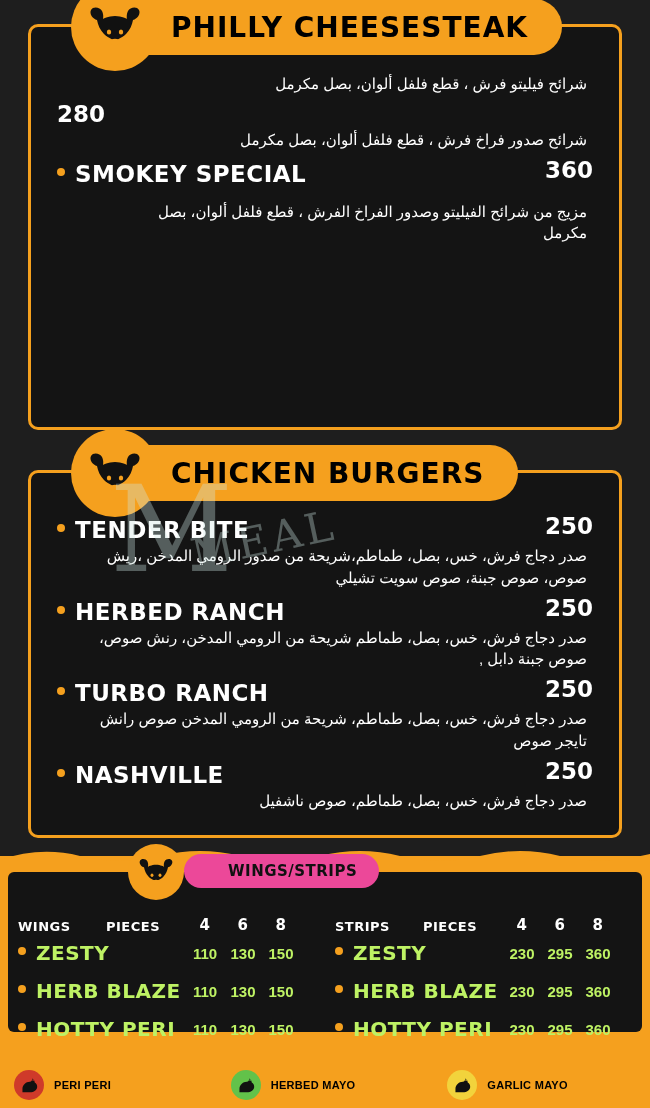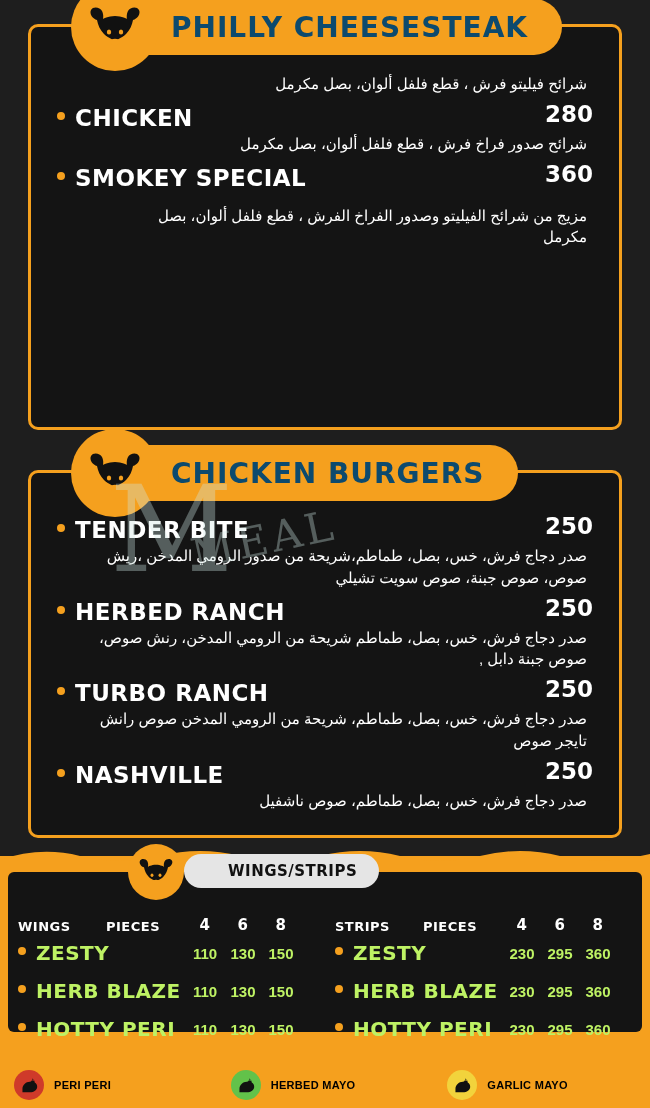--- a/index.html
+++ b/index.html
@@ -37,21 +37,21 @@
     border-radius: 28px;
     display: flex;
     align-items: center;
     padding: 0 34px 0 80px;
   }
   .card-title {
     font-family: "DejaVu Sans", sans-serif;
     font-weight: bold;
     font-size: 28px;
     letter-spacing: 1px;
-    color: #0c4a6e;
+    color: #000000;
     white-space: nowrap;
   }
 
   .badge-circle {
     position: absolute;
     left: 40px;
     top: -44px;
     width: 88px;
     height: 88px;
     border-radius: 50%;
@@ -146,21 +146,21 @@
     width: 634px;
     height: 160px;
     background: #141414;
     border-radius: 6px;
   }
   .wings-pill {
     position: absolute;
     left: 176px;
     top: -18px;
     height: 34px;
-    background: #e5e5e5;
+    background: #ec4899;
     border-radius: 17px;
     display: flex;
     align-items: center;
     padding: 0 22px 0 44px;
     z-index: 3;
   }
   .wings-pill span {
     font-family: "DejaVu Sans", sans-serif;
     font-weight: bold;
     font-size: 15px;
@@ -289,24 +289,20 @@
       </svg>
     </div>
 
     <div class="items">
       <div class="item">
         <div class="item-desc">شرائح فيليتو فرش ، قطع فلفل ألوان، بصل مكرمل</div>
       </div>
 
       <div class="item">
         <div class="item-row">
-          <div class="item-name">
-              <span class="dot"></span>
-              <span>CHICKEN</span>
-            </div>
           <div class="item-price">280</div>
         </div>
         <div class="item-desc">شرائح صدور فراخ فرش ، قطع فلفل ألوان، بصل مكرمل</div>
       </div>
 
       <div class="item">
         <div class="item-row">
           <div class="item-name">
               <span class="dot"></span>
               <span>SMOKEY SPECIAL</span>

